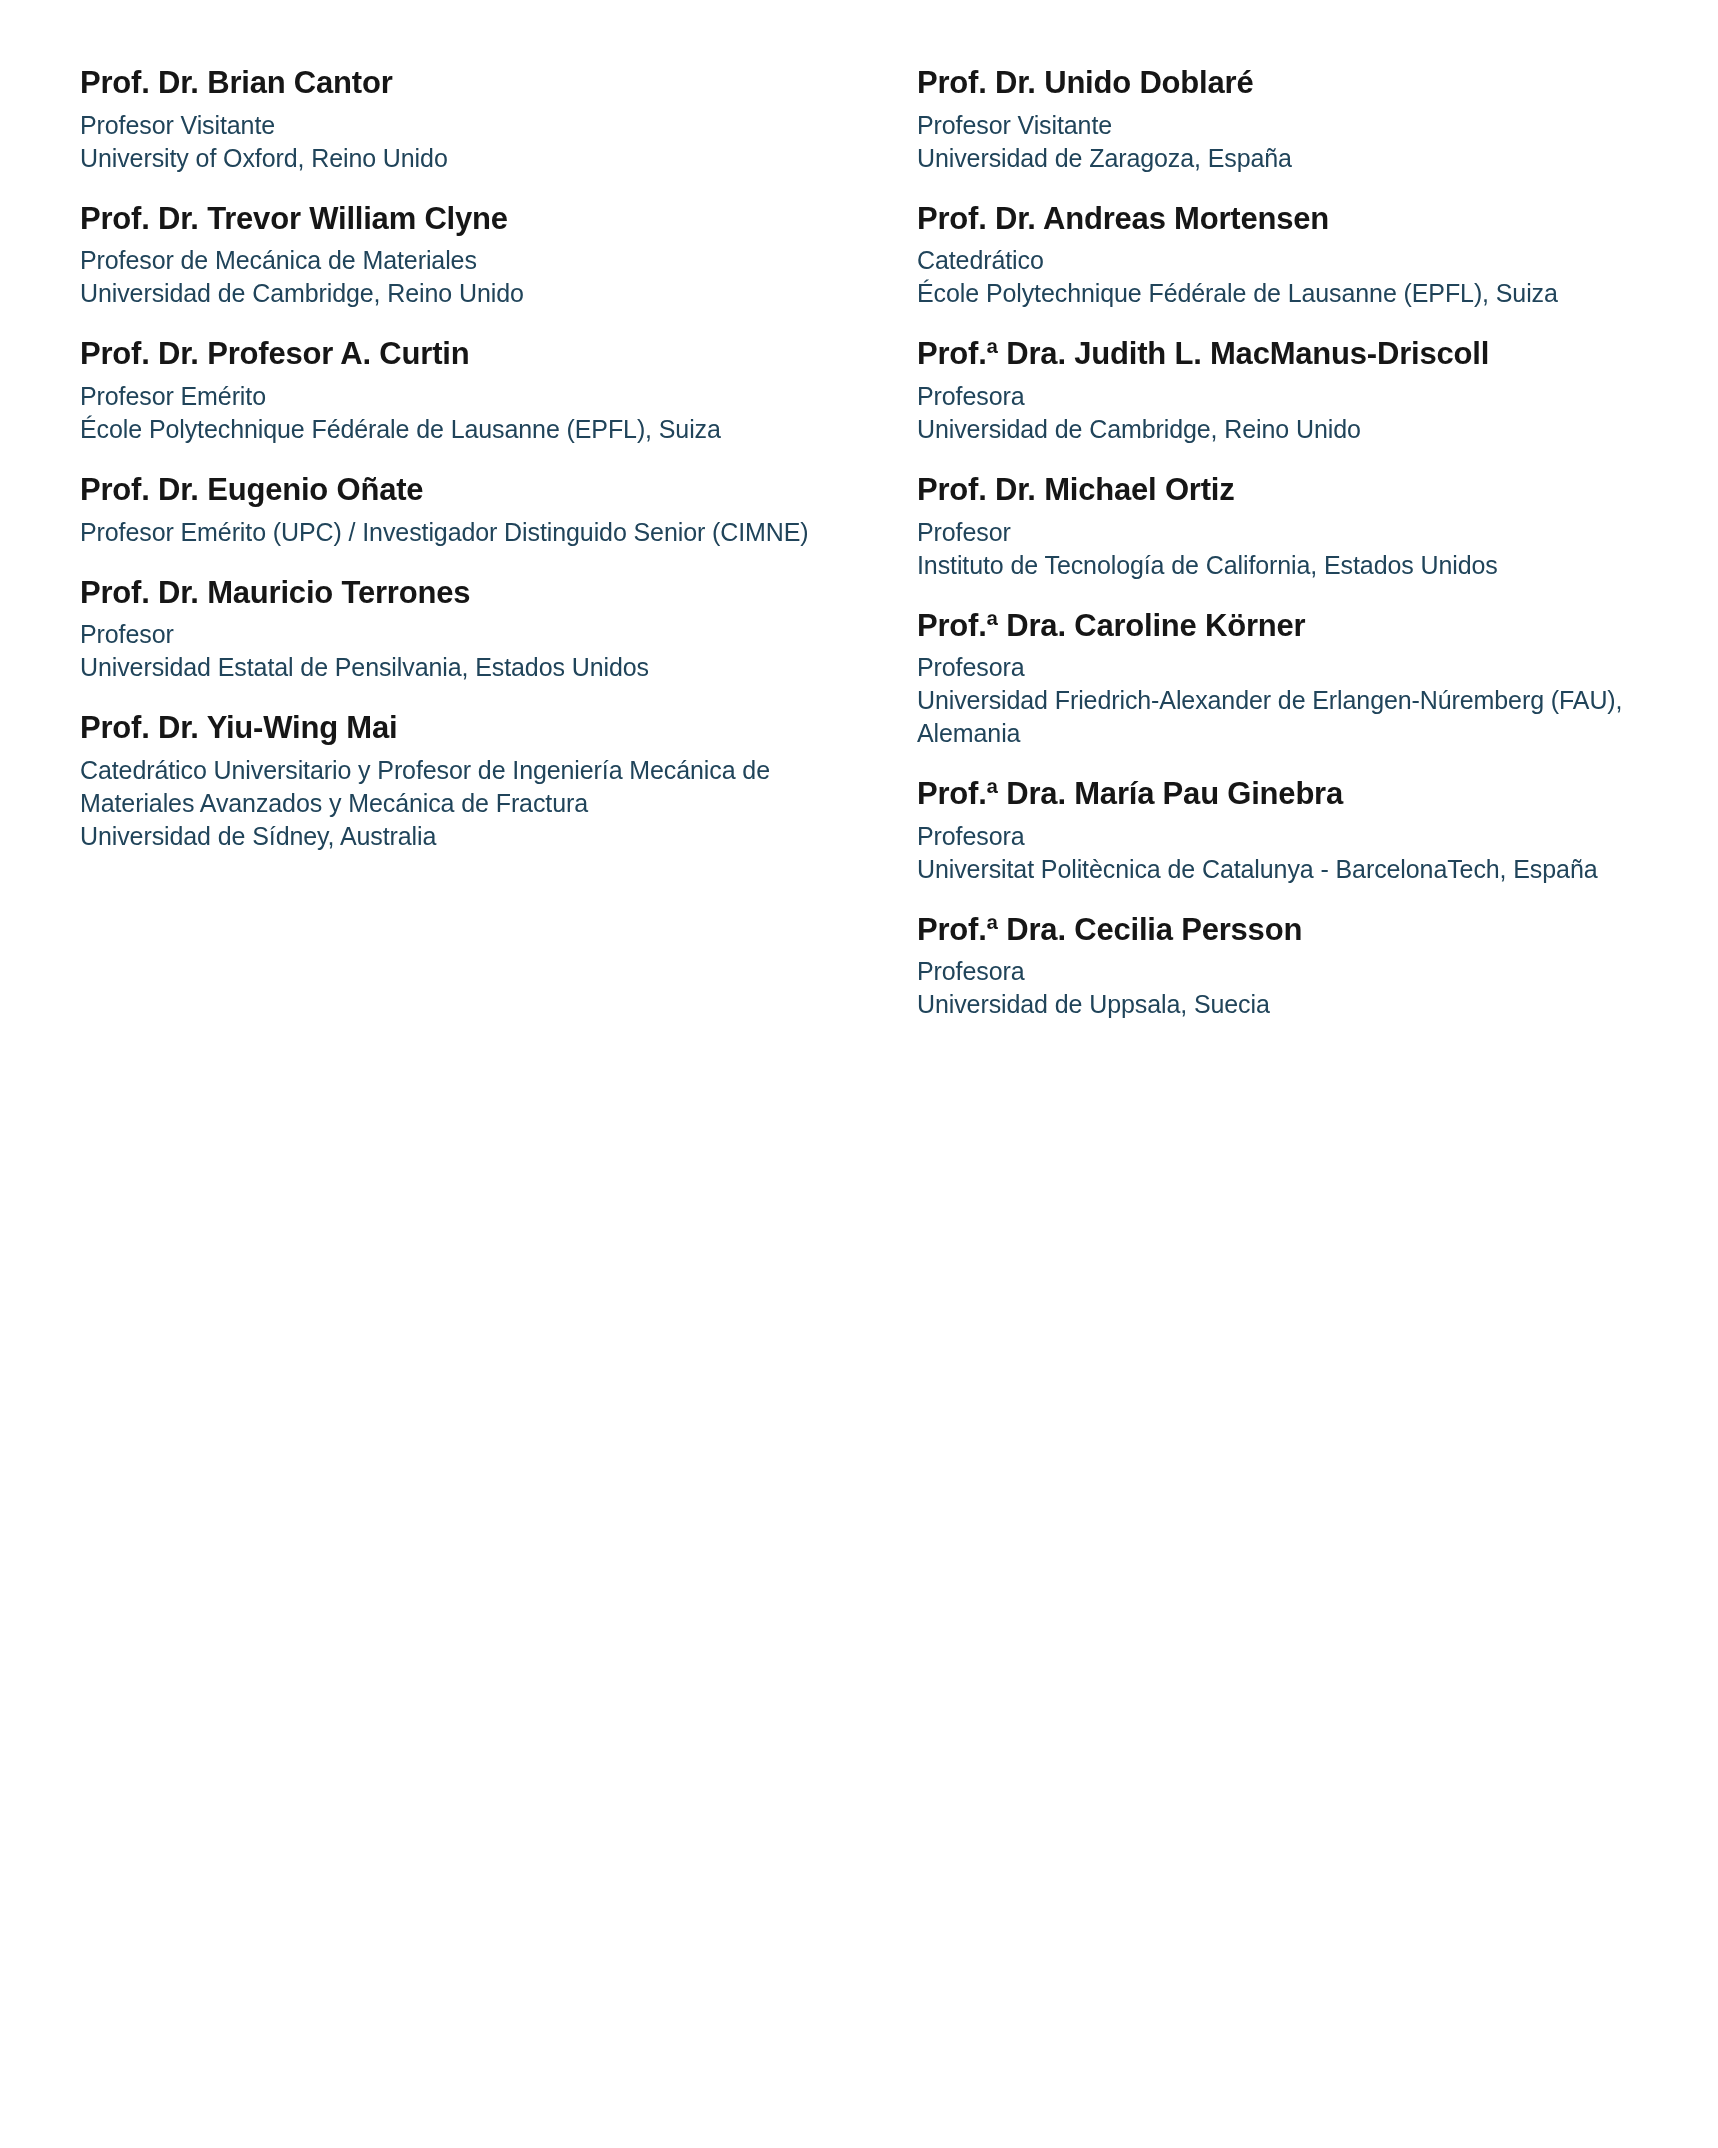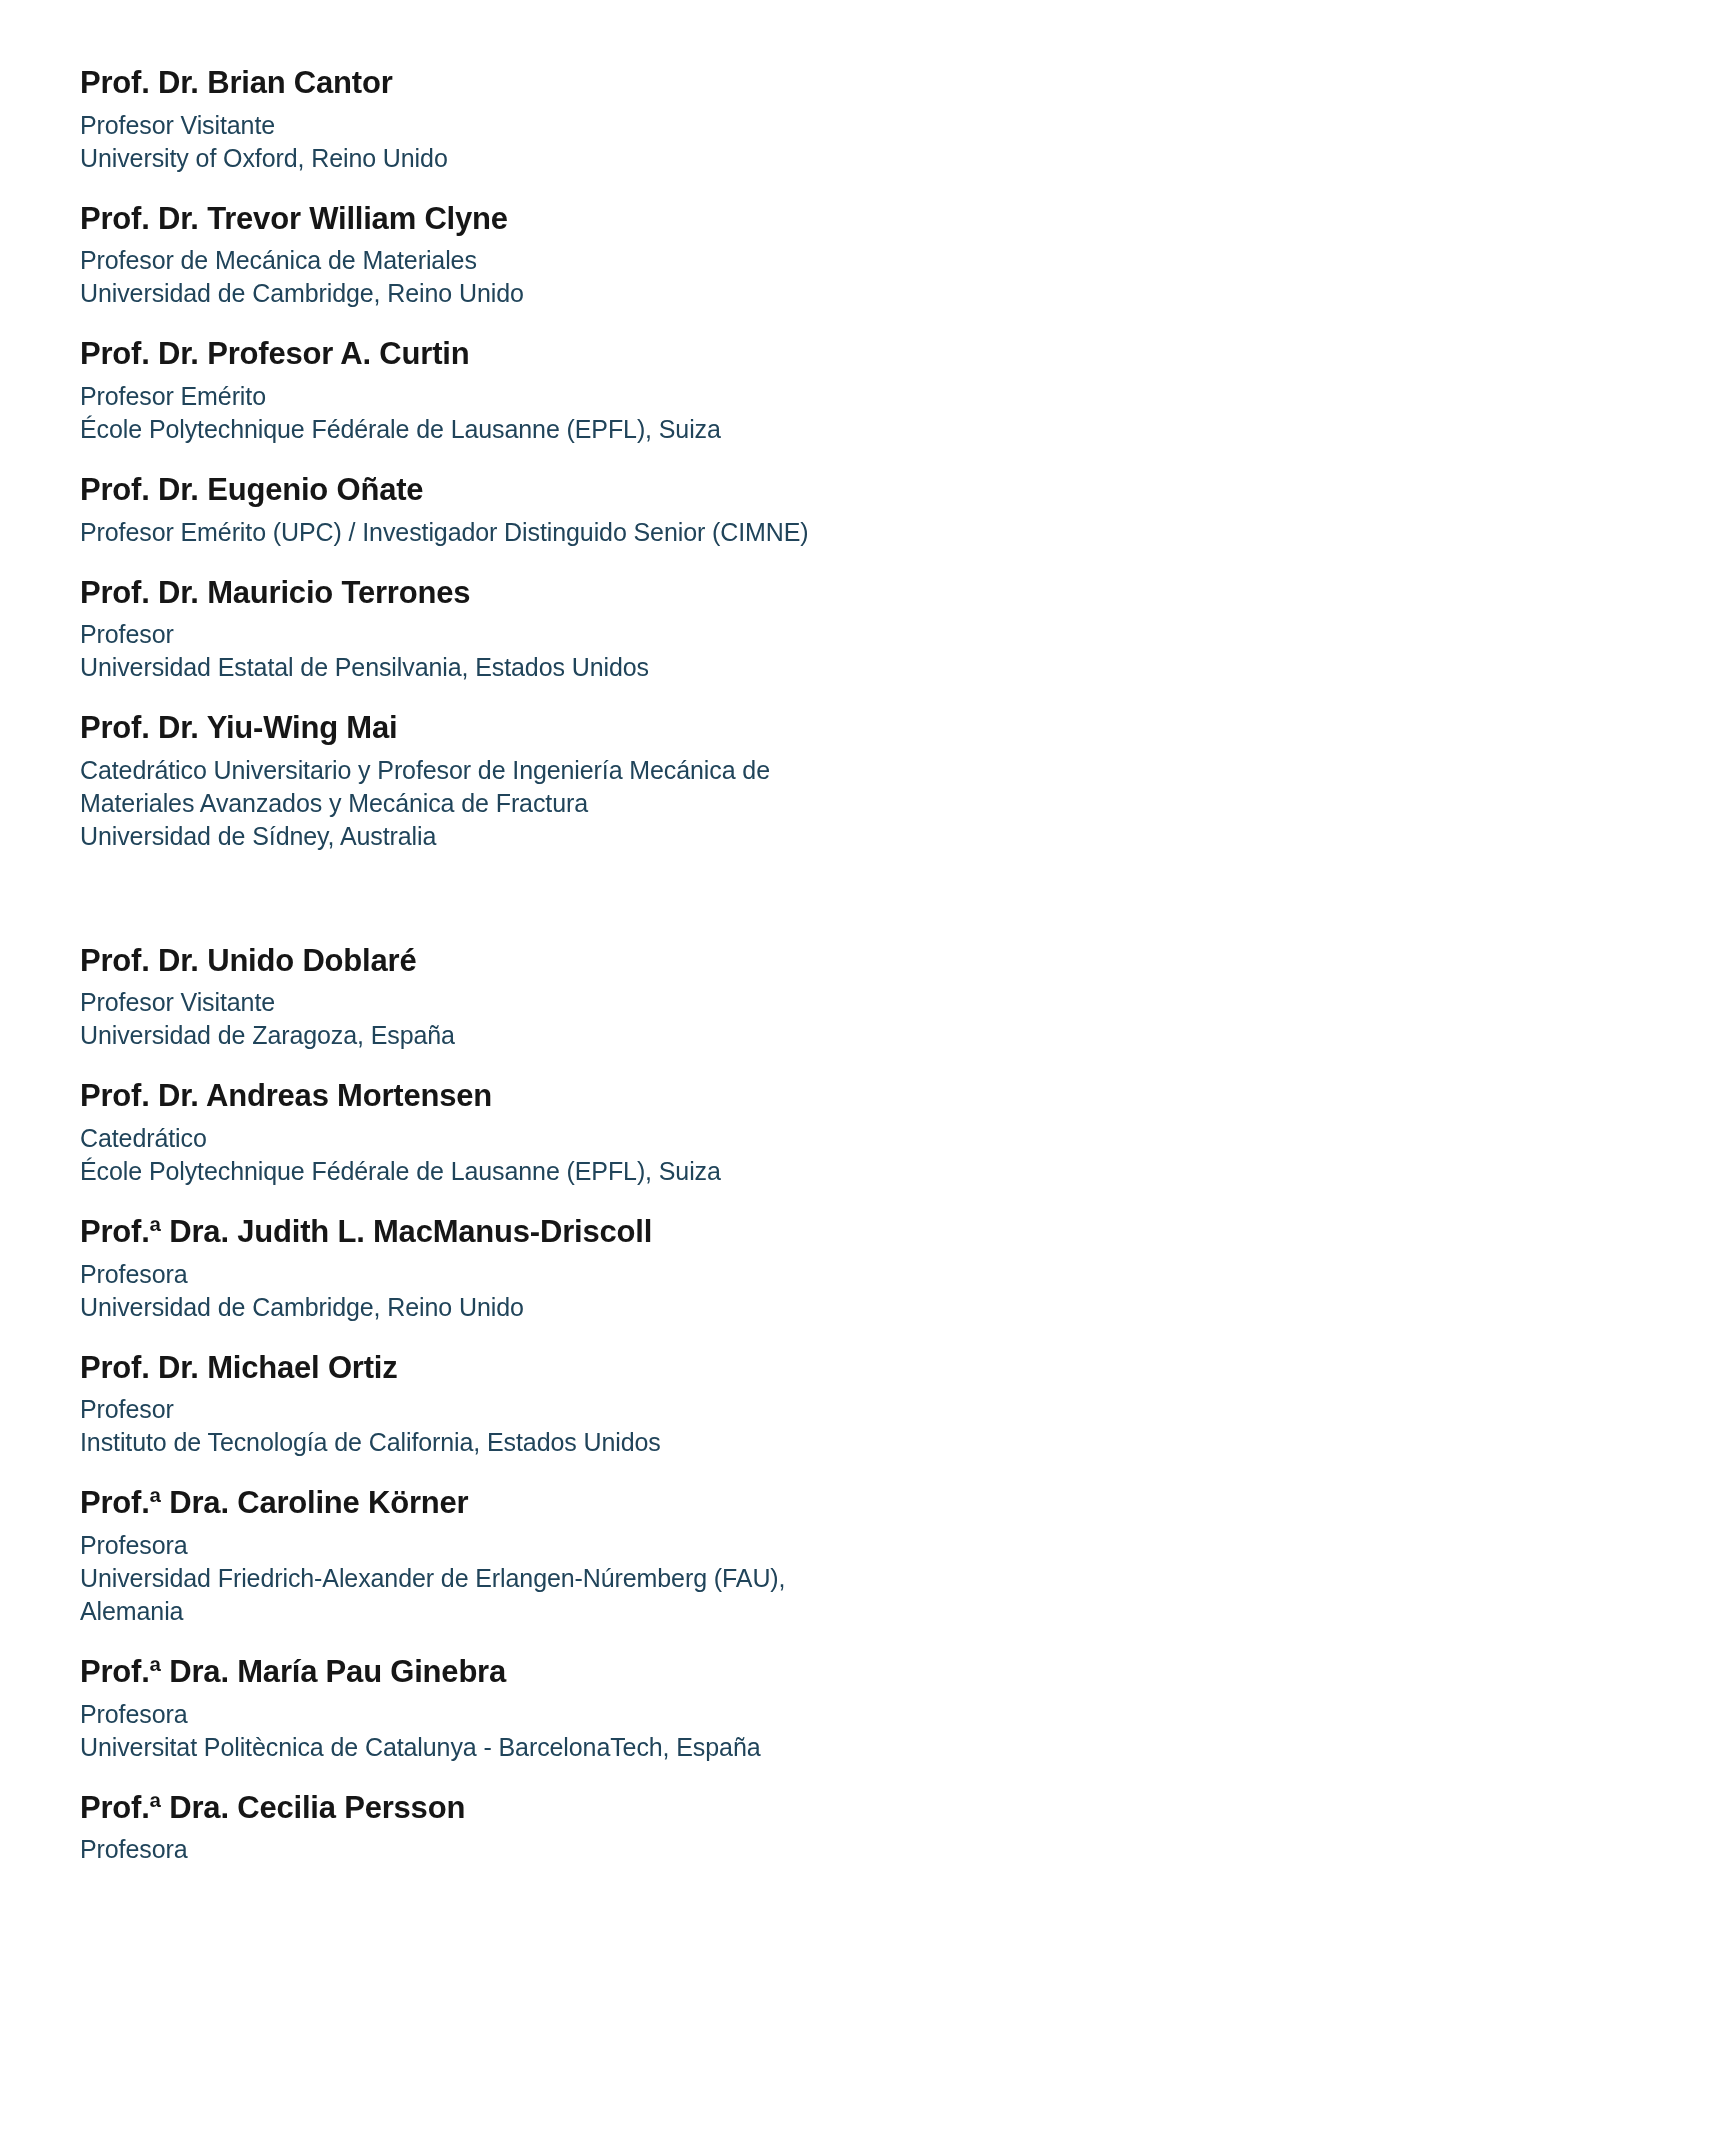--- a/index.html
+++ b/index.html
@@ -10,23 +10,22 @@
     font-family: "Liberation Sans", "DejaVu Sans", sans-serif;
     overflow: hidden;
   }
   .page {
     width: 1718px;
     height: 2148px;
     padding: 64px 71px 0 80px;
   }
   .columns {
     display: flex;
-    gap: 64px;
+    gap: 107px;
     align-items: flex-start;
-    flex-direction: column;
   }
   .column {
     width: 730px;
     flex: 0 0 730px;
   }
   .member {
     margin-bottom: 25px;
   }
   .member-name {
     font-size: 31px;
@@ -110,18 +109,19 @@
         <div class="member-affiliation">Universidad Friedrich-Alexander de Erlangen-Núremberg (FAU), Alemania</div>
       </div>
       <div class="member">
         <div class="member-name">Prof.ª Dra. María Pau Ginebra</div>
         <div class="member-title">Profesora</div>
         <div class="member-affiliation">Universitat Politècnica de Catalunya - BarcelonaTech, España</div>
       </div>
       <div class="member">
         <div class="member-name">Prof.ª Dra. Cecilia Persson</div>
         <div class="member-title">Profesora</div>
+        <div class="member-affiliation">Universidad de Uppsala, Suecia</div>
       </div>
     </div>
 
   </div>
 </div>
 
 
 </body></html>

